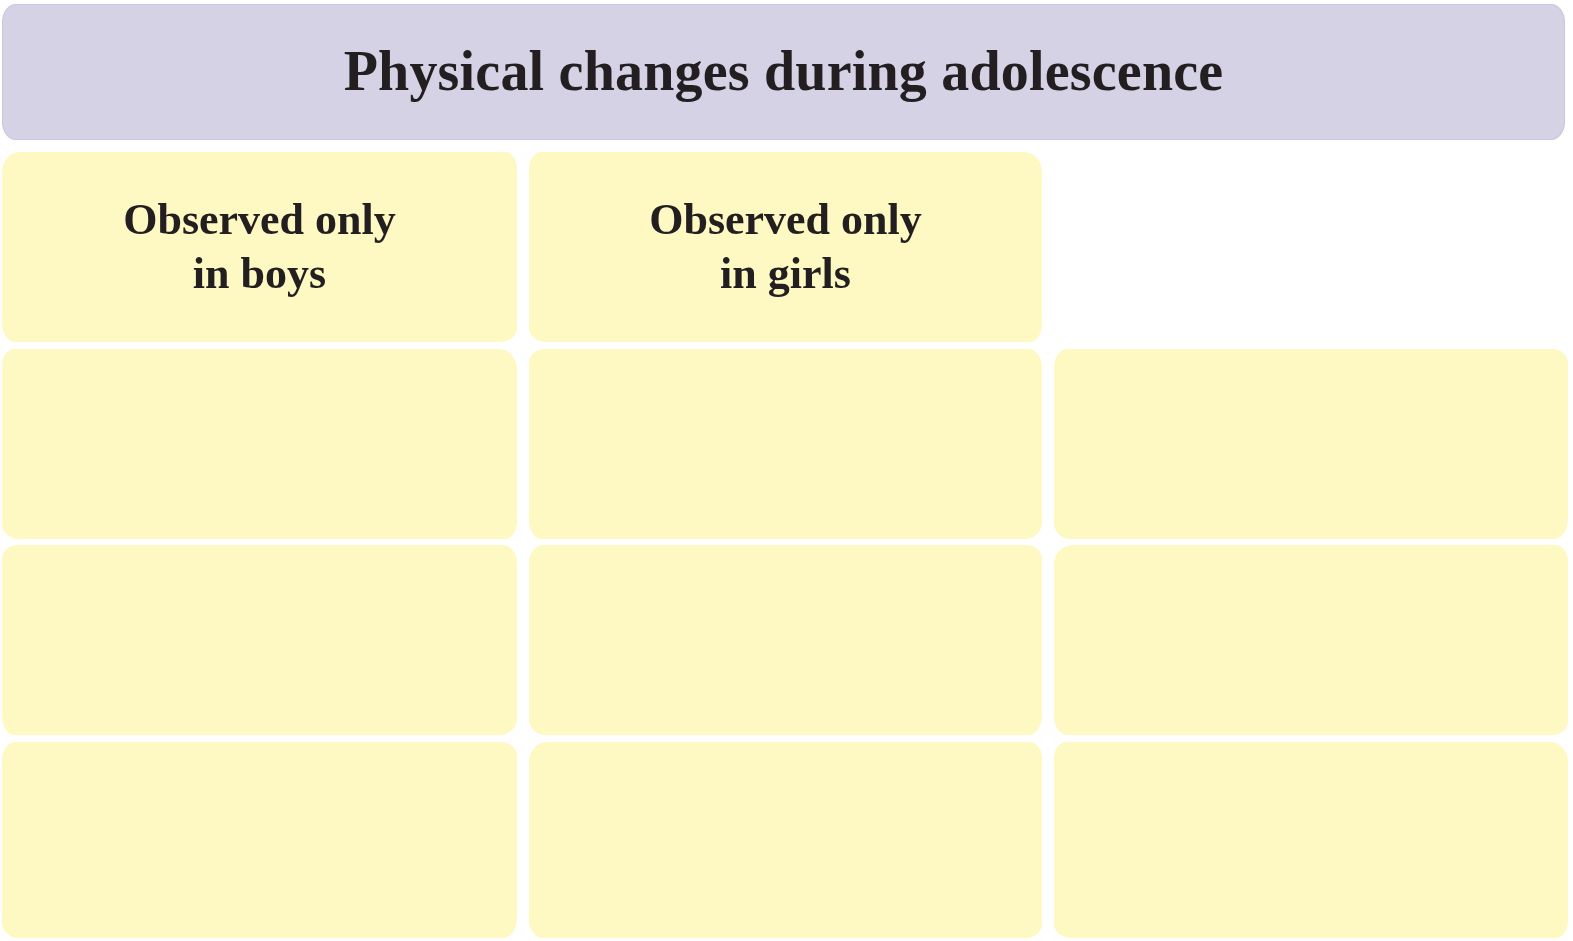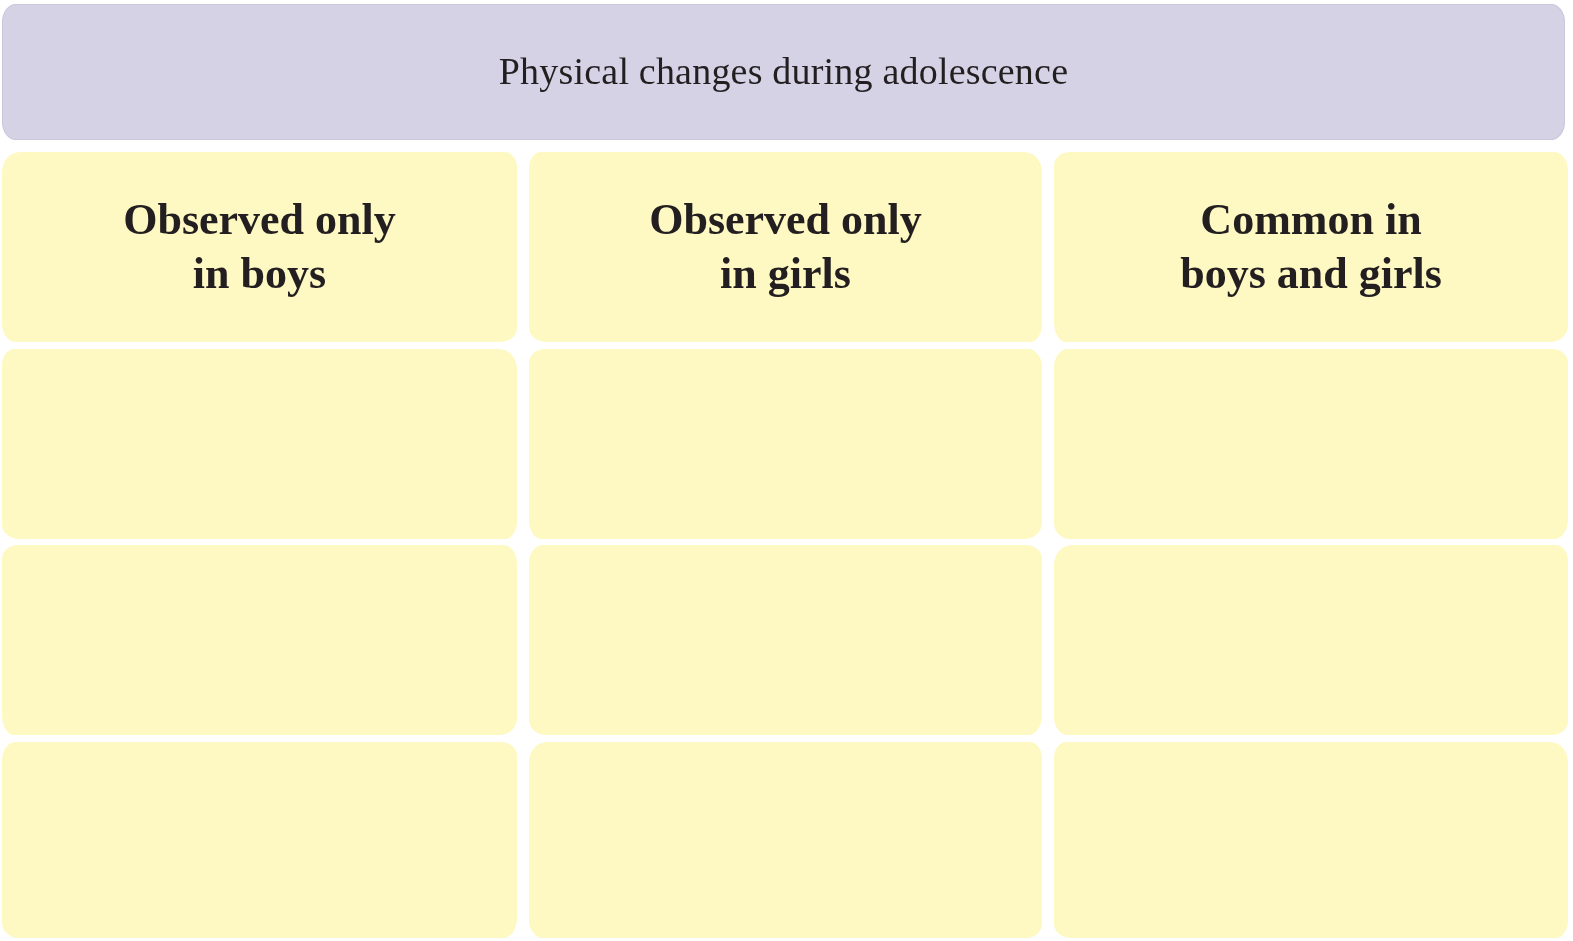--- a/index.html
+++ b/index.html
@@ -30,22 +30,22 @@
     width: 1563px;
     height: 136px;
     background: #d5d2e6;
     border-radius: 14px / 18px;
     display: flex;
     align-items: center;
     justify-content: center;
     box-shadow: 0 0 0 1px rgba(170,166,200,0.25) inset;
   }
   .title-text {
-    font-size: 38px;
-    font-weight: normal;
+    font-size: 56px;
+    font-weight: bold;
     color: #231f20;
     letter-spacing: 0.2px;
     text-align: left;
     line-height: 1.1;
   }
 
   
   .grid {
     position: absolute;
     left: 2px;
@@ -108,24 +108,20 @@
 
     <div class="row row-header">
       <div class="cell col-1 wob1">
         <div class="cell-text">Observed only
 in boys</div>
       </div>
       <div class="cell col-2 wob2">
         <div class="cell-text">Observed only
 in girls</div>
       </div>
-      <div class="cell col-3 wob3">
-        <div class="cell-text">Common in
-boys and girls</div>
-      </div>
     </div>
 
     <div class="row row-1">
       <div class="cell col-1 wob2">
         <div class="cell-text"></div>
       </div>
       <div class="cell col-2 wob3">
         <div class="cell-text"></div>
       </div>
       <div class="cell col-3 wob4">

